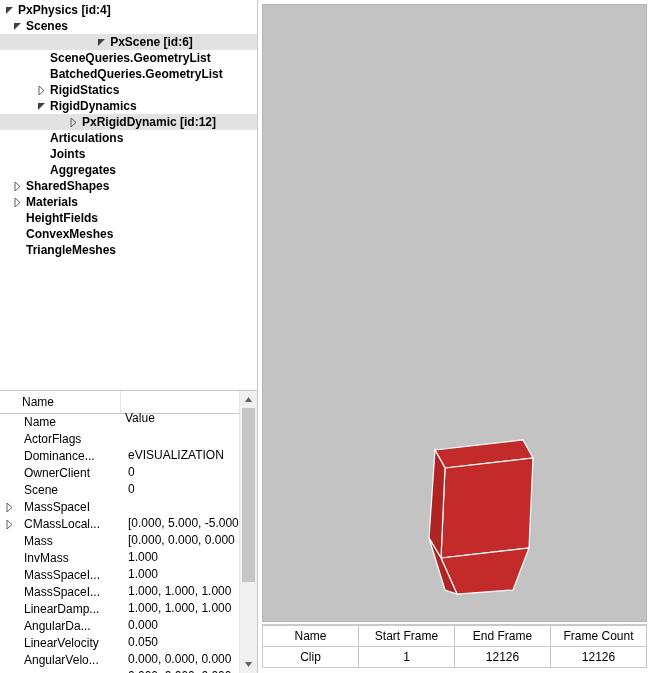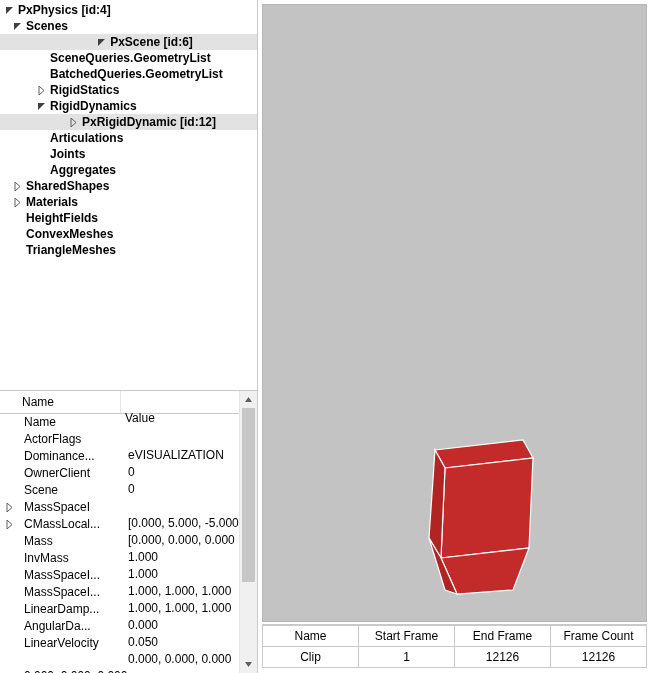--- a/index.html
+++ b/index.html
@@ -378,20 +378,21 @@
             <div class="col-name">AngularDa...</div>
             <div class="col-value">0.050</div>
           </div>
           <div class="prop-row">
             <div class="col-expand"></div>
             <div class="col-name">LinearVelocity</div>
             <div class="col-value">0.000, 0.000, 0.000</div>
           </div>
           <div class="prop-row">
             <div class="col-expand"></div>
+            <div class="col-name">AngularVelo...</div>
             <div class="col-value">0.000, 0.000, 0.000</div>
           </div>
         </div>
 
       <div class="scrollbar">
         <div class="sb-btn">
           <svg width="9" height="9">
               <path d="M4.5 2 L8 7 L1 7 Z" fill="#606060"></path>
             </svg>
         </div>

